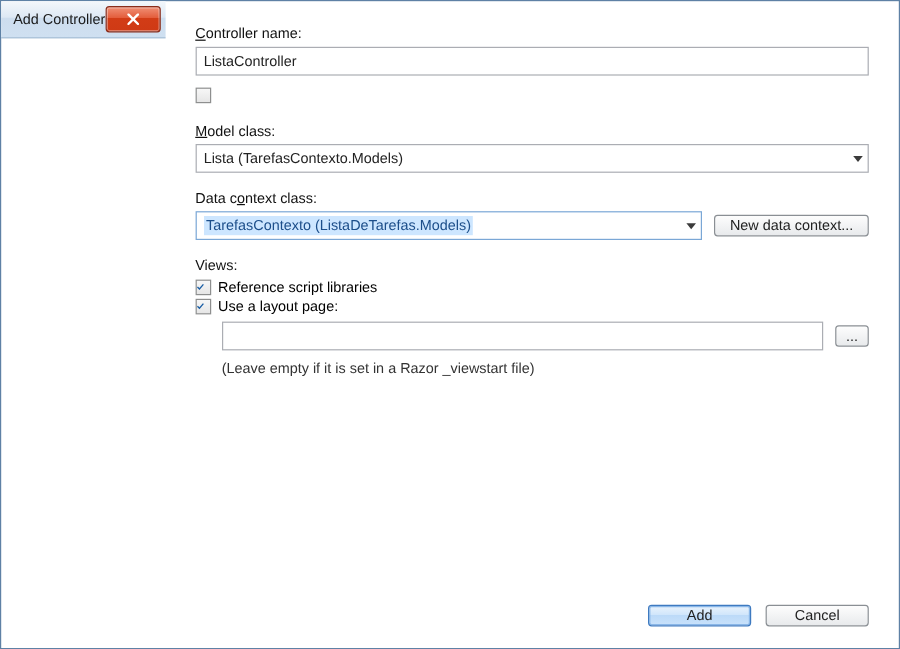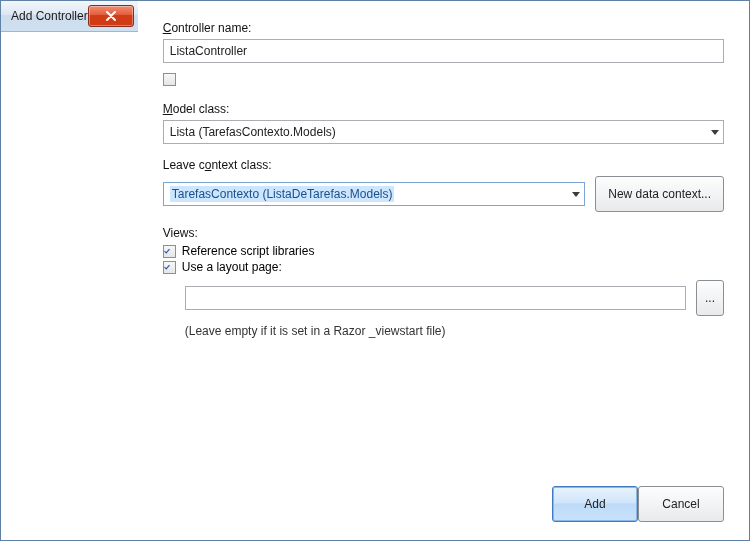--- a/index.html
+++ b/index.html
@@ -89,21 +89,21 @@
     color: #1c4e8a;
     padding: 1px 2px;
   }
   .row {
     display: flex;
     gap: 10px;
     align-items: center;
   }
   .row .dropdown { flex: 1; }
   .btn {
-    height: 36px;
+    height: 18px;
     padding: 0 12px;
     border: 1px solid #8a8f94;
     border-radius: 3px;
     background: linear-gradient(to bottom, #fdfdfd, #e8eaec);
     color: #222;
     font: inherit;
     display: inline-flex;
     align-items: center;
     justify-content: center;
     min-width: 80px;
@@ -142,21 +142,21 @@
   .hint {
     color: #333;
     font-size: 12px;
     margin-top: 8px;
     margin-left: 22px;
   }
   .footer {
     margin-top: auto;
     display: flex;
     justify-content: flex-end;
-    gap: 0;
+    gap: 12px;
     padding-top: 20px;
   }
   .u { text-decoration: underline; }
   .browse-btn {
     width: 28px;
     min-width: 28px;
     padding: 0;
   }
 </style>
 </head>
@@ -195,21 +195,21 @@
         <span></span><span class="u">M</span><span>odel class:</span>
       </div>
       <div class="dropdown">
         <span class="dd-text">Lista (TarefasContexto.Models)</span>
         <span class="tri"></span>
       </div>
     </div>
 
     <div class="section">
       <div class="form-label">
-        <span>Leave c</span><span class="u">o</span><span>ntext class:</span>
+        <span>Data c</span><span class="u">o</span><span>ntext class:</span>
       </div>
       <div class="row">
         <div class="dropdown highlight">
           <span class="dd-text">TarefasContexto (ListaDeTarefas.Models)</span>
           <span class="tri"></span>
         </div>
         <button class="btn" style="min-width:120px;">New data context...</button>
       </div>
     </div>
 

